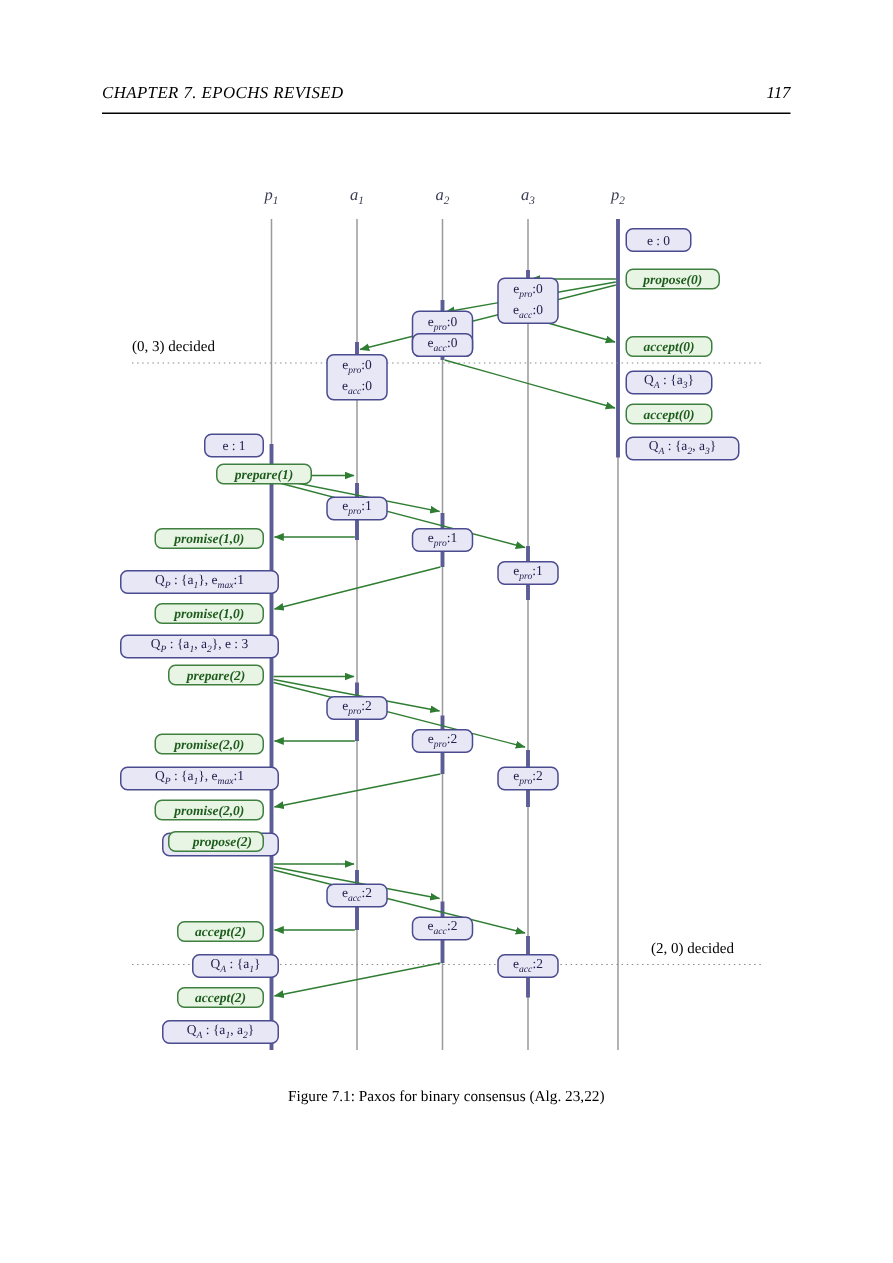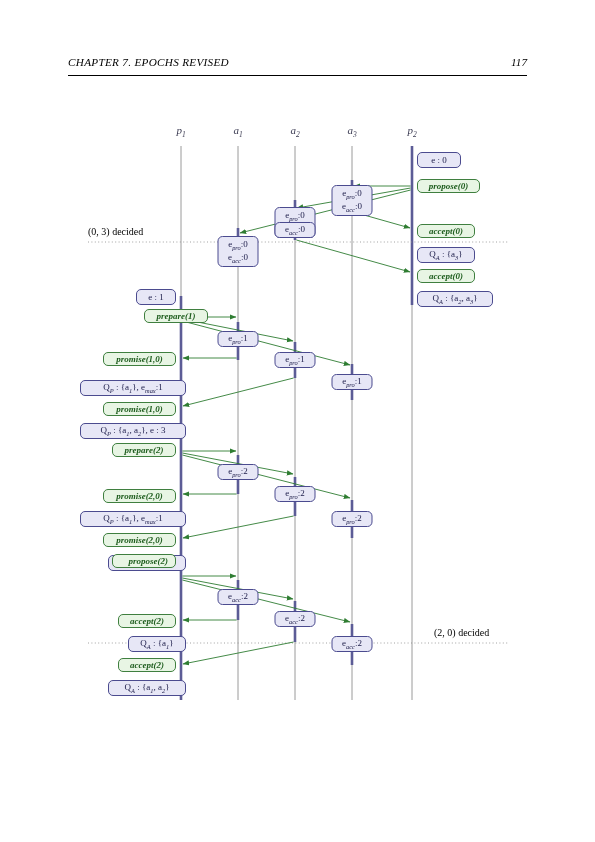--- a/index.html
+++ b/index.html
@@ -323,13 +323,14 @@
         </div>
         <div class="node msg anchor-right" style="width: 58px; top: 658px; left: 176px;">
           <span class="ln">accept(2)</span>
         </div>
         <div class="node state anchor-right" style="width: 78px; top: 680px; left: 186px;">
           <span class="ln">Q<sub>A</sub> : {a<sub>1</sub>, a<sub>2</sub>}</span>
         </div>
       </div>
   </div>
 
+  <div id="caption">Figure 7.1: Paxos for binary consensus (Alg. 23,22)</div>
 </div>
 
 </body></html>

